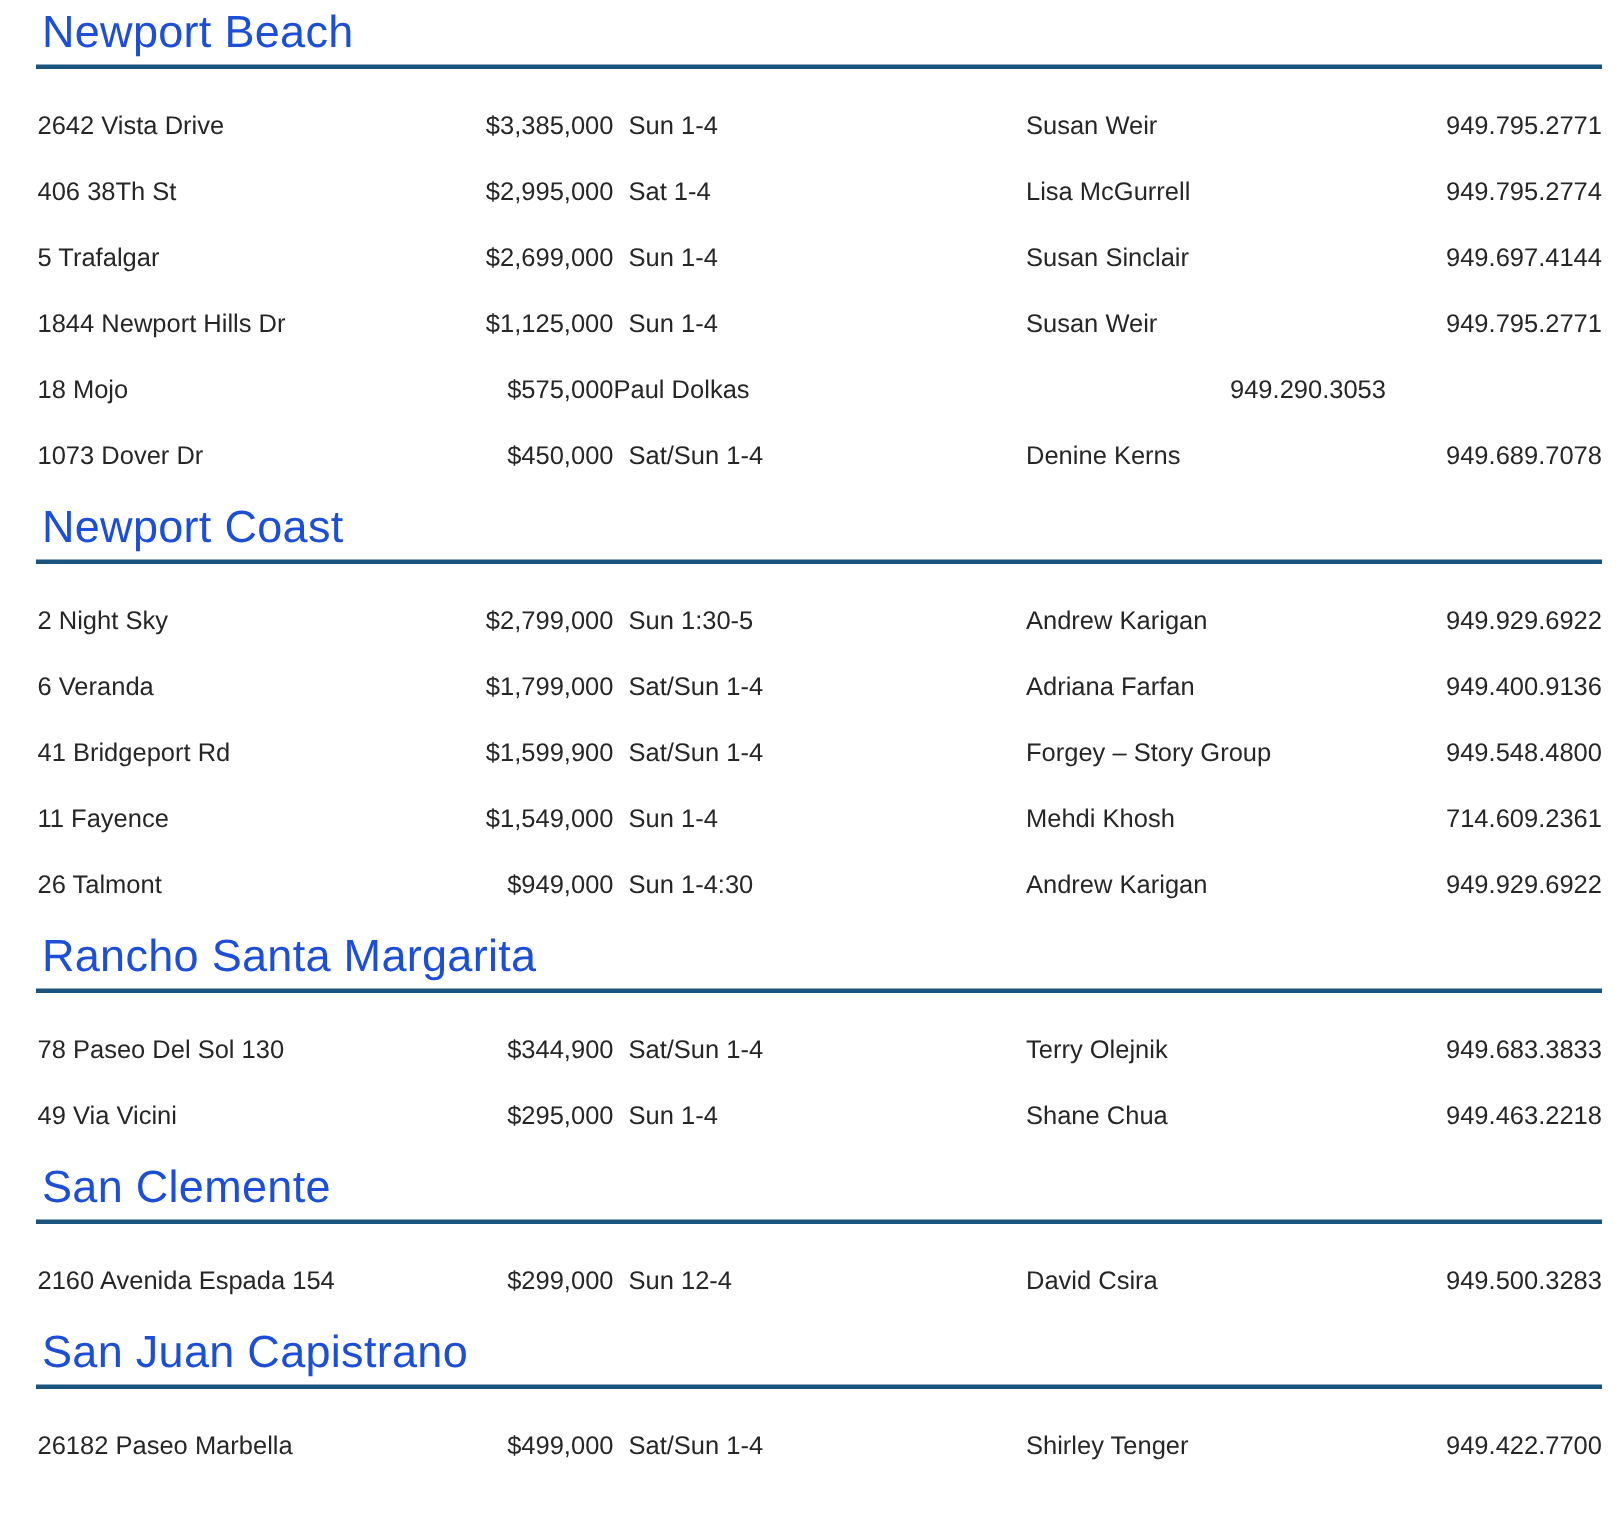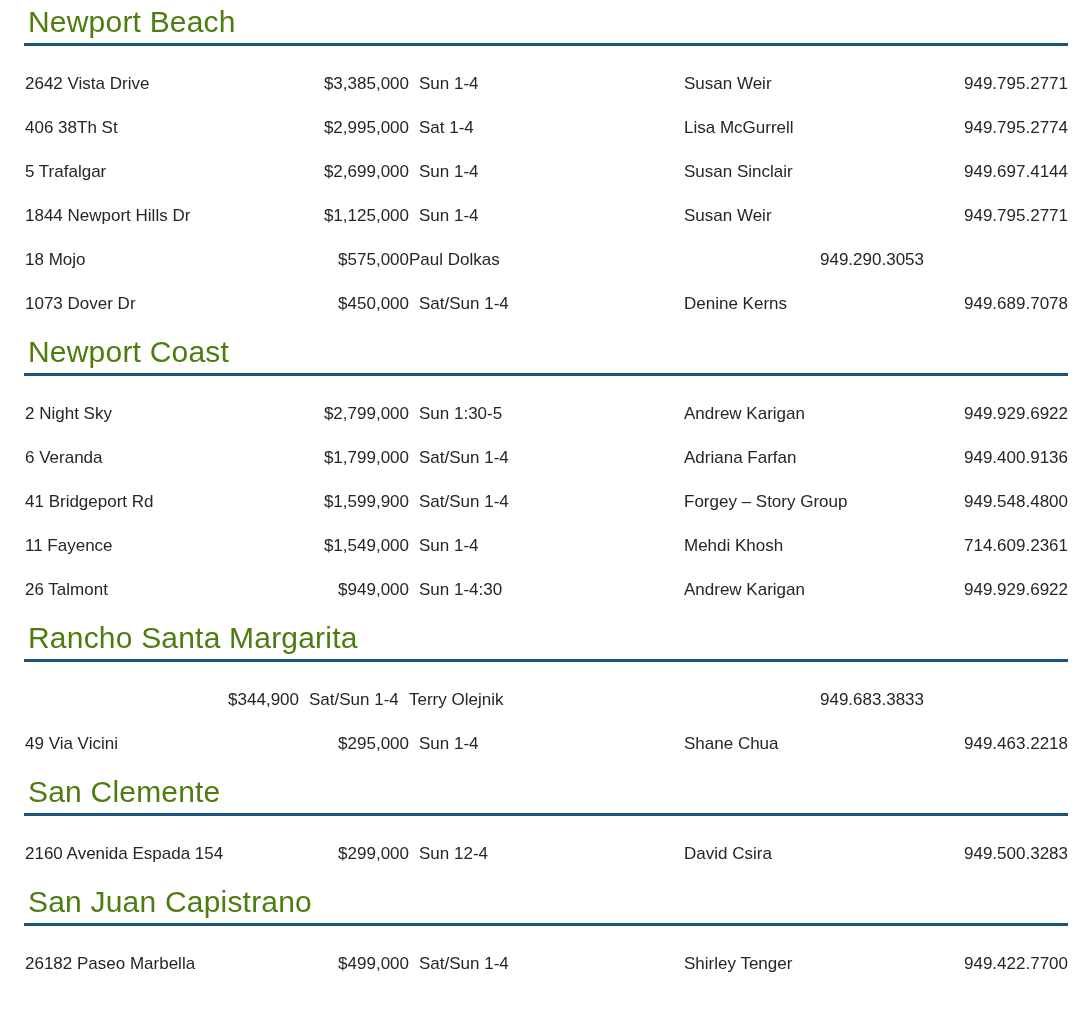--- a/index.html
+++ b/index.html
@@ -19,21 +19,21 @@
   }
   section.city-section { margin: 0; }
   section.city-section + section.city-section .city-heading {
     margin-top: 8px;
   }
   .city-heading {
     font-size: 30px;
     line-height: 35px;
     font-weight: 400;
     letter-spacing: 0.2px;
-    color: #4d7c0f;
+    color: #1d4ed8;
     margin: 0;
     padding: 0 0 4px 4px;
     border-bottom: 3px solid var(--accent);
   }
   .rows { margin-top: 16px; }
   .listing-row {
     display: grid;
     grid-template-columns: 275px 110px 275px 240px 1fr;
     align-items: center;
     height: 44px;
@@ -144,20 +144,21 @@
     <span class="cell-agent">Andrew Karigan</span>
     <span class="cell-phone">949.929.6922</span>
   </div>
 </div>
   </section>
 
   <section class="city-section">
     <h2 class="city-heading">Rancho Santa Margarita</h2>
     <div class="rows">
   <div class="listing-row">
+    <span class="cell-address">78 Paseo Del Sol 130</span>
     <span class="cell-price">$344,900</span>
     <span class="cell-time">Sat/Sun 1-4</span>
     <span class="cell-agent">Terry Olejnik</span>
     <span class="cell-phone">949.683.3833</span>
   </div>
 
   <div class="listing-row">
     <span class="cell-address">49 Via Vicini</span>
     <span class="cell-price">$295,000</span>
     <span class="cell-time">Sun 1-4</span>

